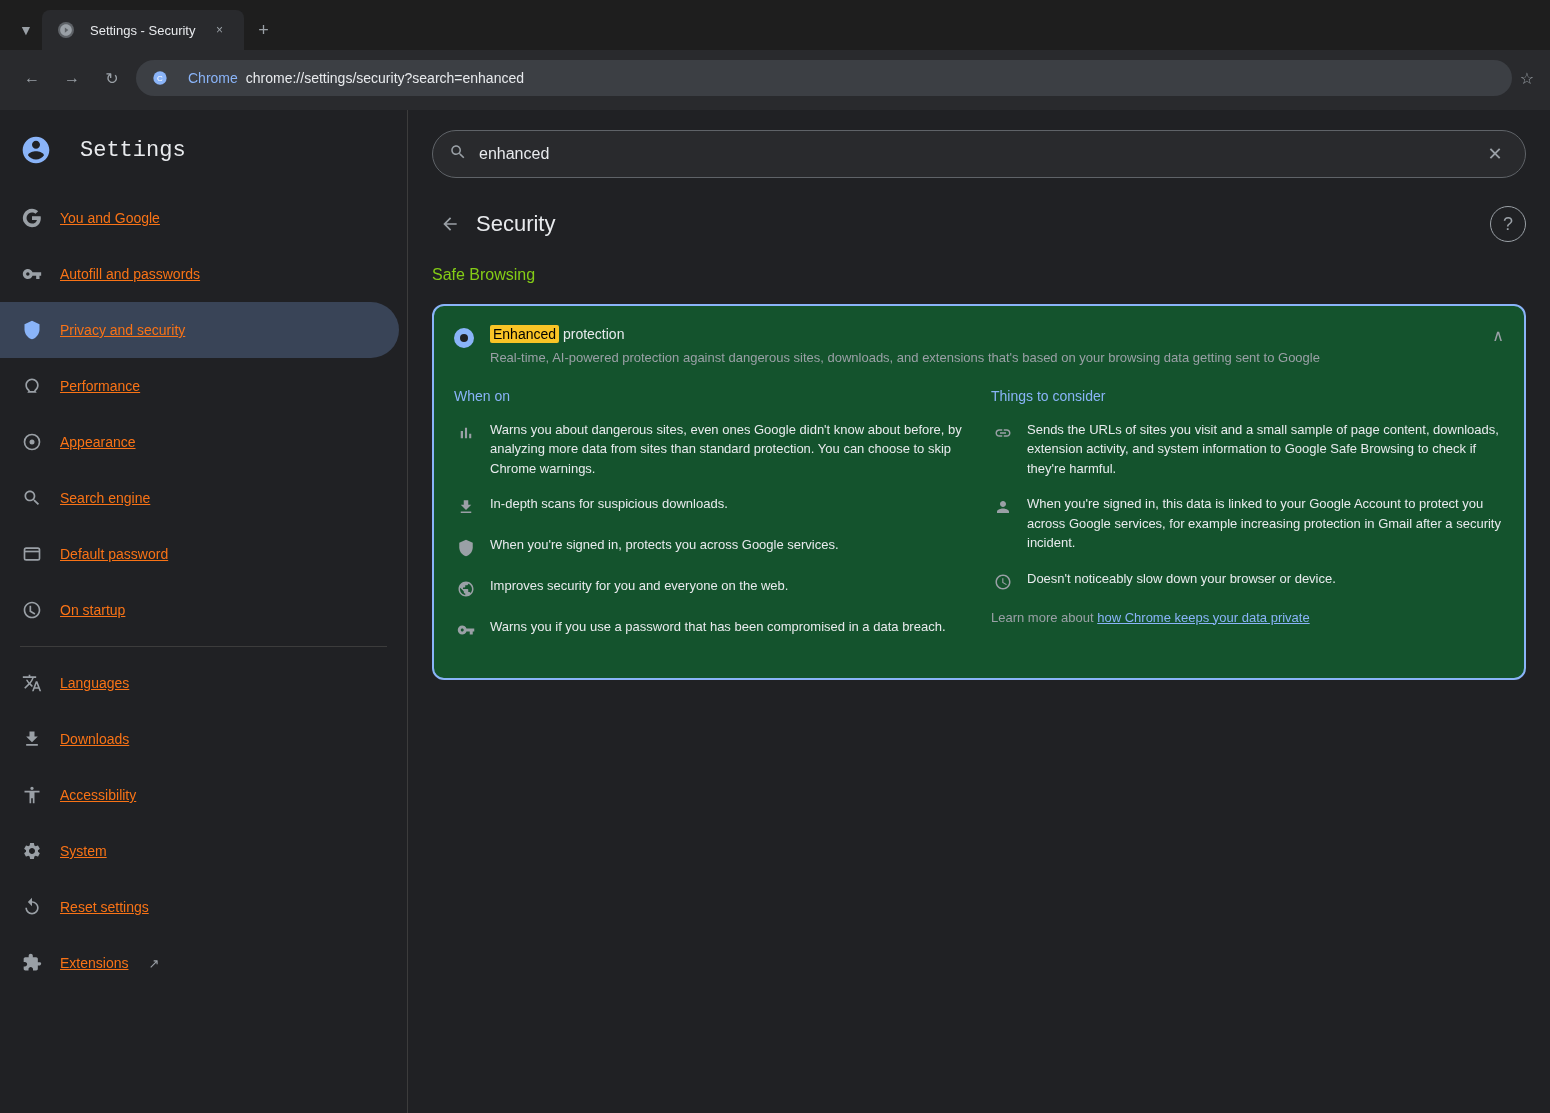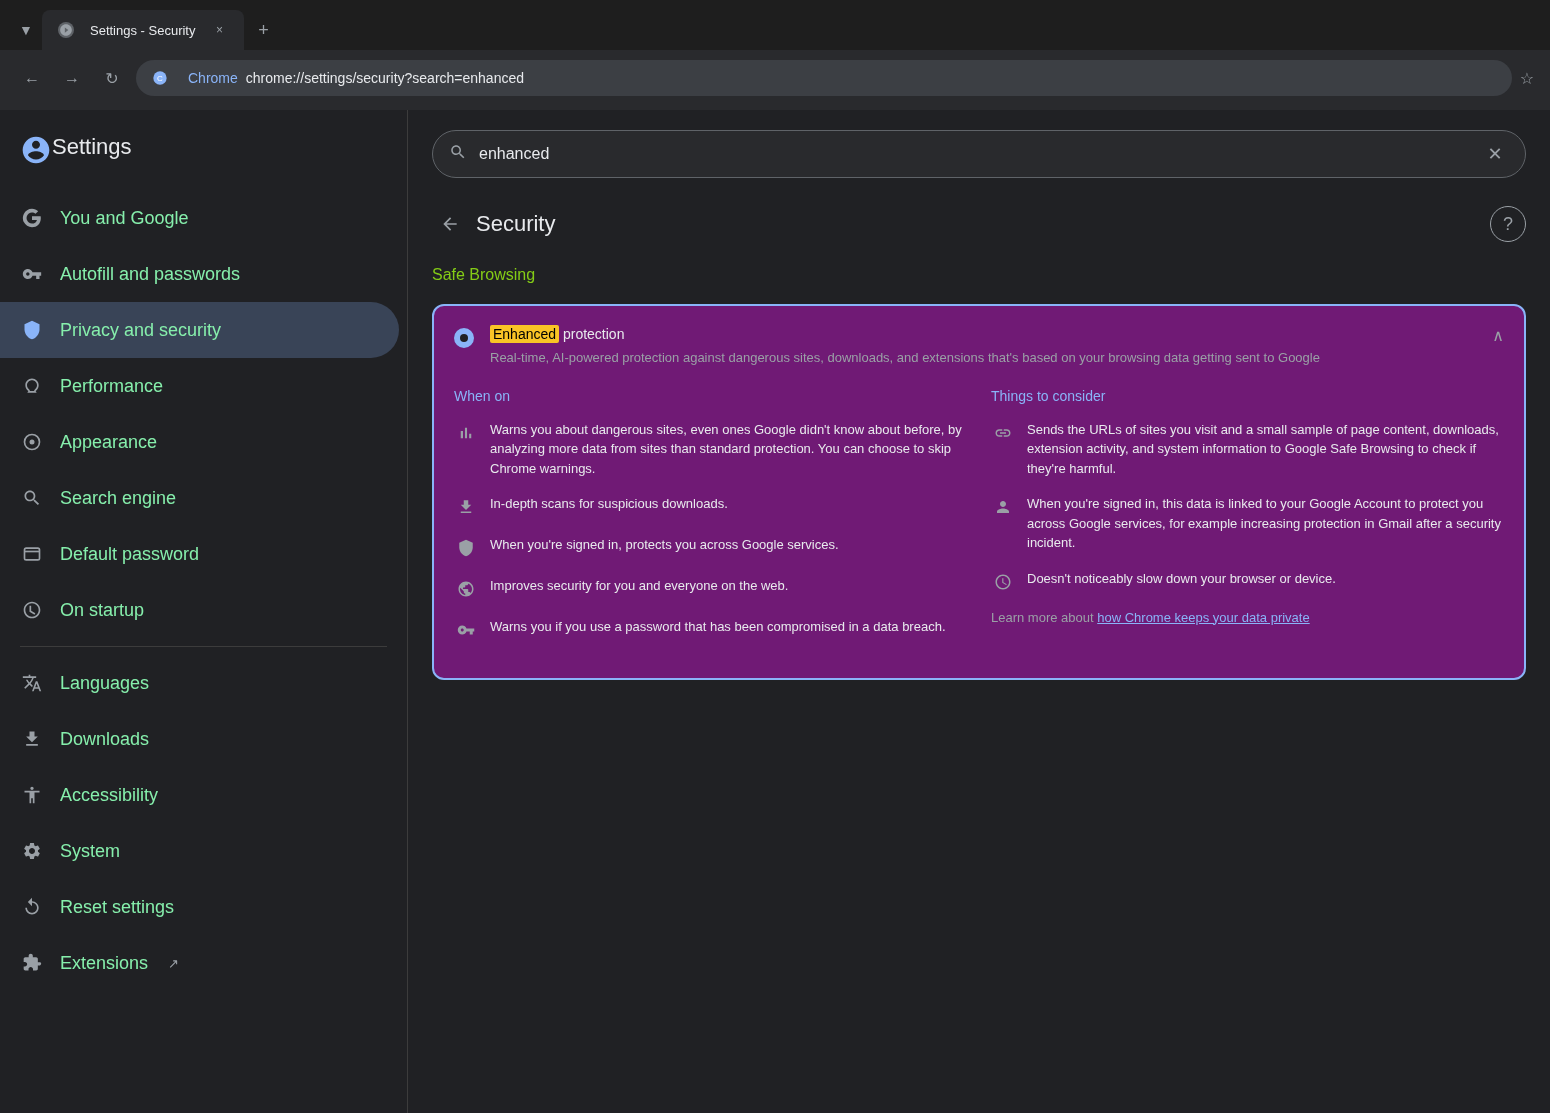--- a/index.html
+++ b/index.html
@@ -20,46 +20,46 @@
     .address-favicon { width: 16px; height: 16px; }
     .address-brand { color: #8ab4f8; font-size: 14px; font-weight: 500; margin-left: 12px; }
     .address-url { color: #e8eaed; font-size: 14px; flex: 1; }
     .bookmark-btn { background: transparent; border: none; color: #9aa0a6; cursor: pointer; font-size: 16px; }
 
     
     .main-layout { display: flex; height: calc(1113px - 110px); }
 
     
     .sidebar { width: 408px; background: #202124; padding: 0; overflow-y: auto; border-right: 1px solid #3c3c3c; flex-shrink: 0; }
-    .sidebar-header { display: flex; align-items: flex-start; gap: 0; padding: 24px 20px; }
+    .sidebar-header { display: flex; align-items: center; gap: 28px; padding: 24px 20px; font-family: Liberation Mono, monospace; }
     .sidebar-logo { width: 32px; height: 32px; }
     .sidebar-title { font-size: 22px; color: #e8eaed; font-weight: 400; }
     .sidebar-item { display: flex; align-items: center; gap: 16px; padding: 0 20px; height: 56px; cursor: pointer; border-radius: 0 28px 28px 0; margin-right: 8px; }
     .sidebar-item.active { background: #394457; }
     .sidebar-item-icon { width: 24px; height: 24px; display: flex; align-items: center; justify-content: center; color: #9aa0a6; font-size: 18px; flex-shrink: 0; }
     .sidebar-item.active .sidebar-item-icon { color: #8ab4f8; }
-    .sidebar-item-label { font-size: 18px; color: #86efac; }
+    .sidebar-item-label { font-size: 14px; color: #f97316; text-decoration: underline; }
     .sidebar-divider { height: 1px; background: #3c3c3c; margin: 8px 20px; }
 
     
     .content { flex: 1; background: #202124; overflow-y: auto; }
     .search-bar { display: flex; align-items: center; gap: 12px; margin: 20px 24px; background: #292a2d; border-radius: 24px; padding: 0 16px; height: 48px; border: 1px solid #5f6368; }
     .search-icon { color: #9aa0a6; font-size: 18px; }
     .search-input { background: transparent; border: none; color: #e8eaed; font-size: 16px; flex: 1; outline: none; }
     .search-clear { background: transparent; border: none; color: #9aa0a6; cursor: pointer; font-size: 18px; width: 28px; height: 28px; display: flex; align-items: center; justify-content: center; }
 
     .section-content { padding: 0 24px 24px; }
     .section-header { display: flex; align-items: center; margin-bottom: 24px; padding-top: 8px; }
     .back-btn { background: transparent; border: none; color: #9aa0a6; cursor: pointer; width: 36px; height: 36px; display: flex; align-items: center; justify-content: center; border-radius: 50%; font-size: 18px; }
     .page-title { font-size: 22px; color: #e8eaed; font-weight: 400; flex: 1; margin-left: 8px; }
     .help-btn { background: transparent; border: none; color: #9aa0a6; cursor: pointer; width: 36px; height: 36px; display: flex; align-items: center; justify-content: center; border-radius: 50%; font-size: 18px; border: 1.5px solid #9aa0a6; }
 
     .safe-browsing-title { font-size: 16px; color: #84cc16; margin-bottom: 20px; font-weight: 400; }
 
-    .option-card { background: #701a75; border-radius: 12px; border: 2px solid #8ab4f8; margin-bottom: 12px; }
+    .option-card { background: #14532d; border-radius: 12px; border: 2px solid #8ab4f8; margin-bottom: 12px; }
     .option-header { display: flex; align-items: flex-start; padding: 20px; gap: 16px; }
     .radio-btn { width: 20px; height: 20px; border-radius: 50%; border: 2px solid #8ab4f8; background: #8ab4f8; display: flex; align-items: center; justify-content: center; flex-shrink: 0; margin-top: 2px; }
     .radio-inner { width: 8px; height: 8px; border-radius: 50%; background: #202124; }
     .option-text { flex: 1; }
     .option-title { font-size: 14px; color: #e8eaed; }
     .option-desc { font-size: 13px; color: #9aa0a6; margin-top: 6px; line-height: 1.5; }
     .option-collapse { color: #9aa0a6; cursor: pointer; font-size: 16px; }
 
     .option-expanded { padding: 0 20px 20px; }
     .two-col { display: grid; grid-template-columns: 1fr 1fr; gap: 24px; }

